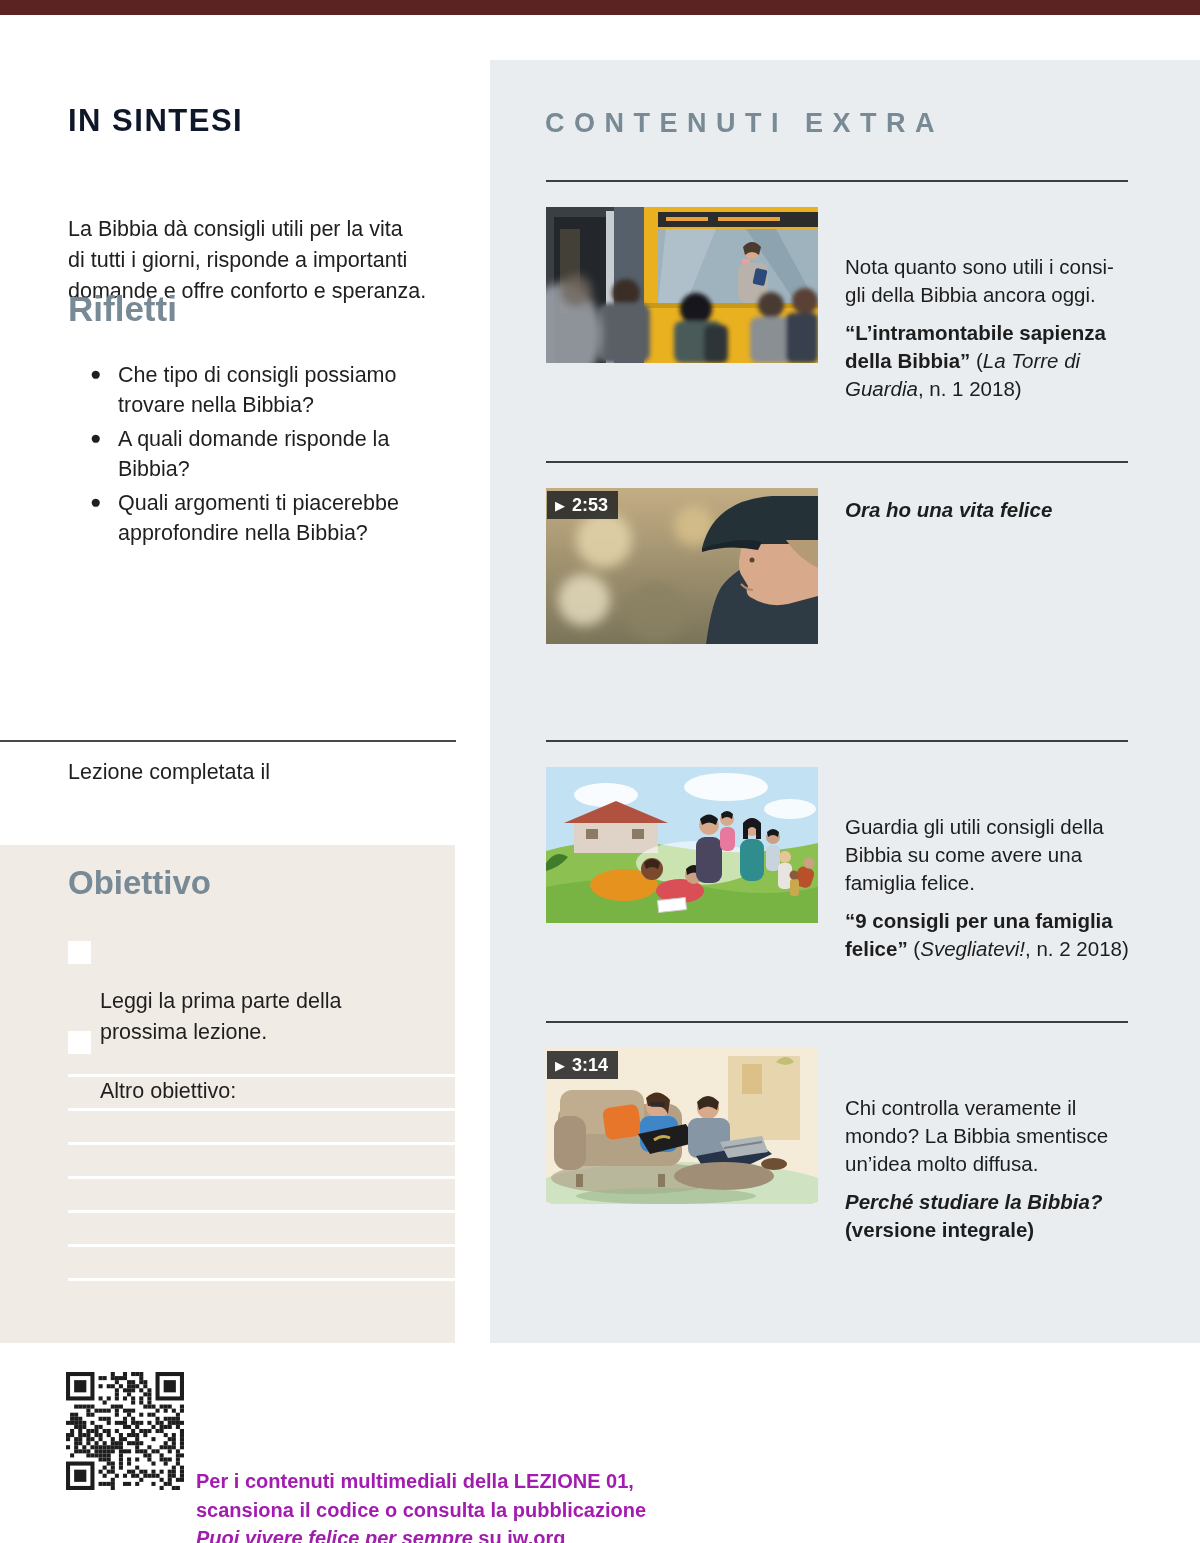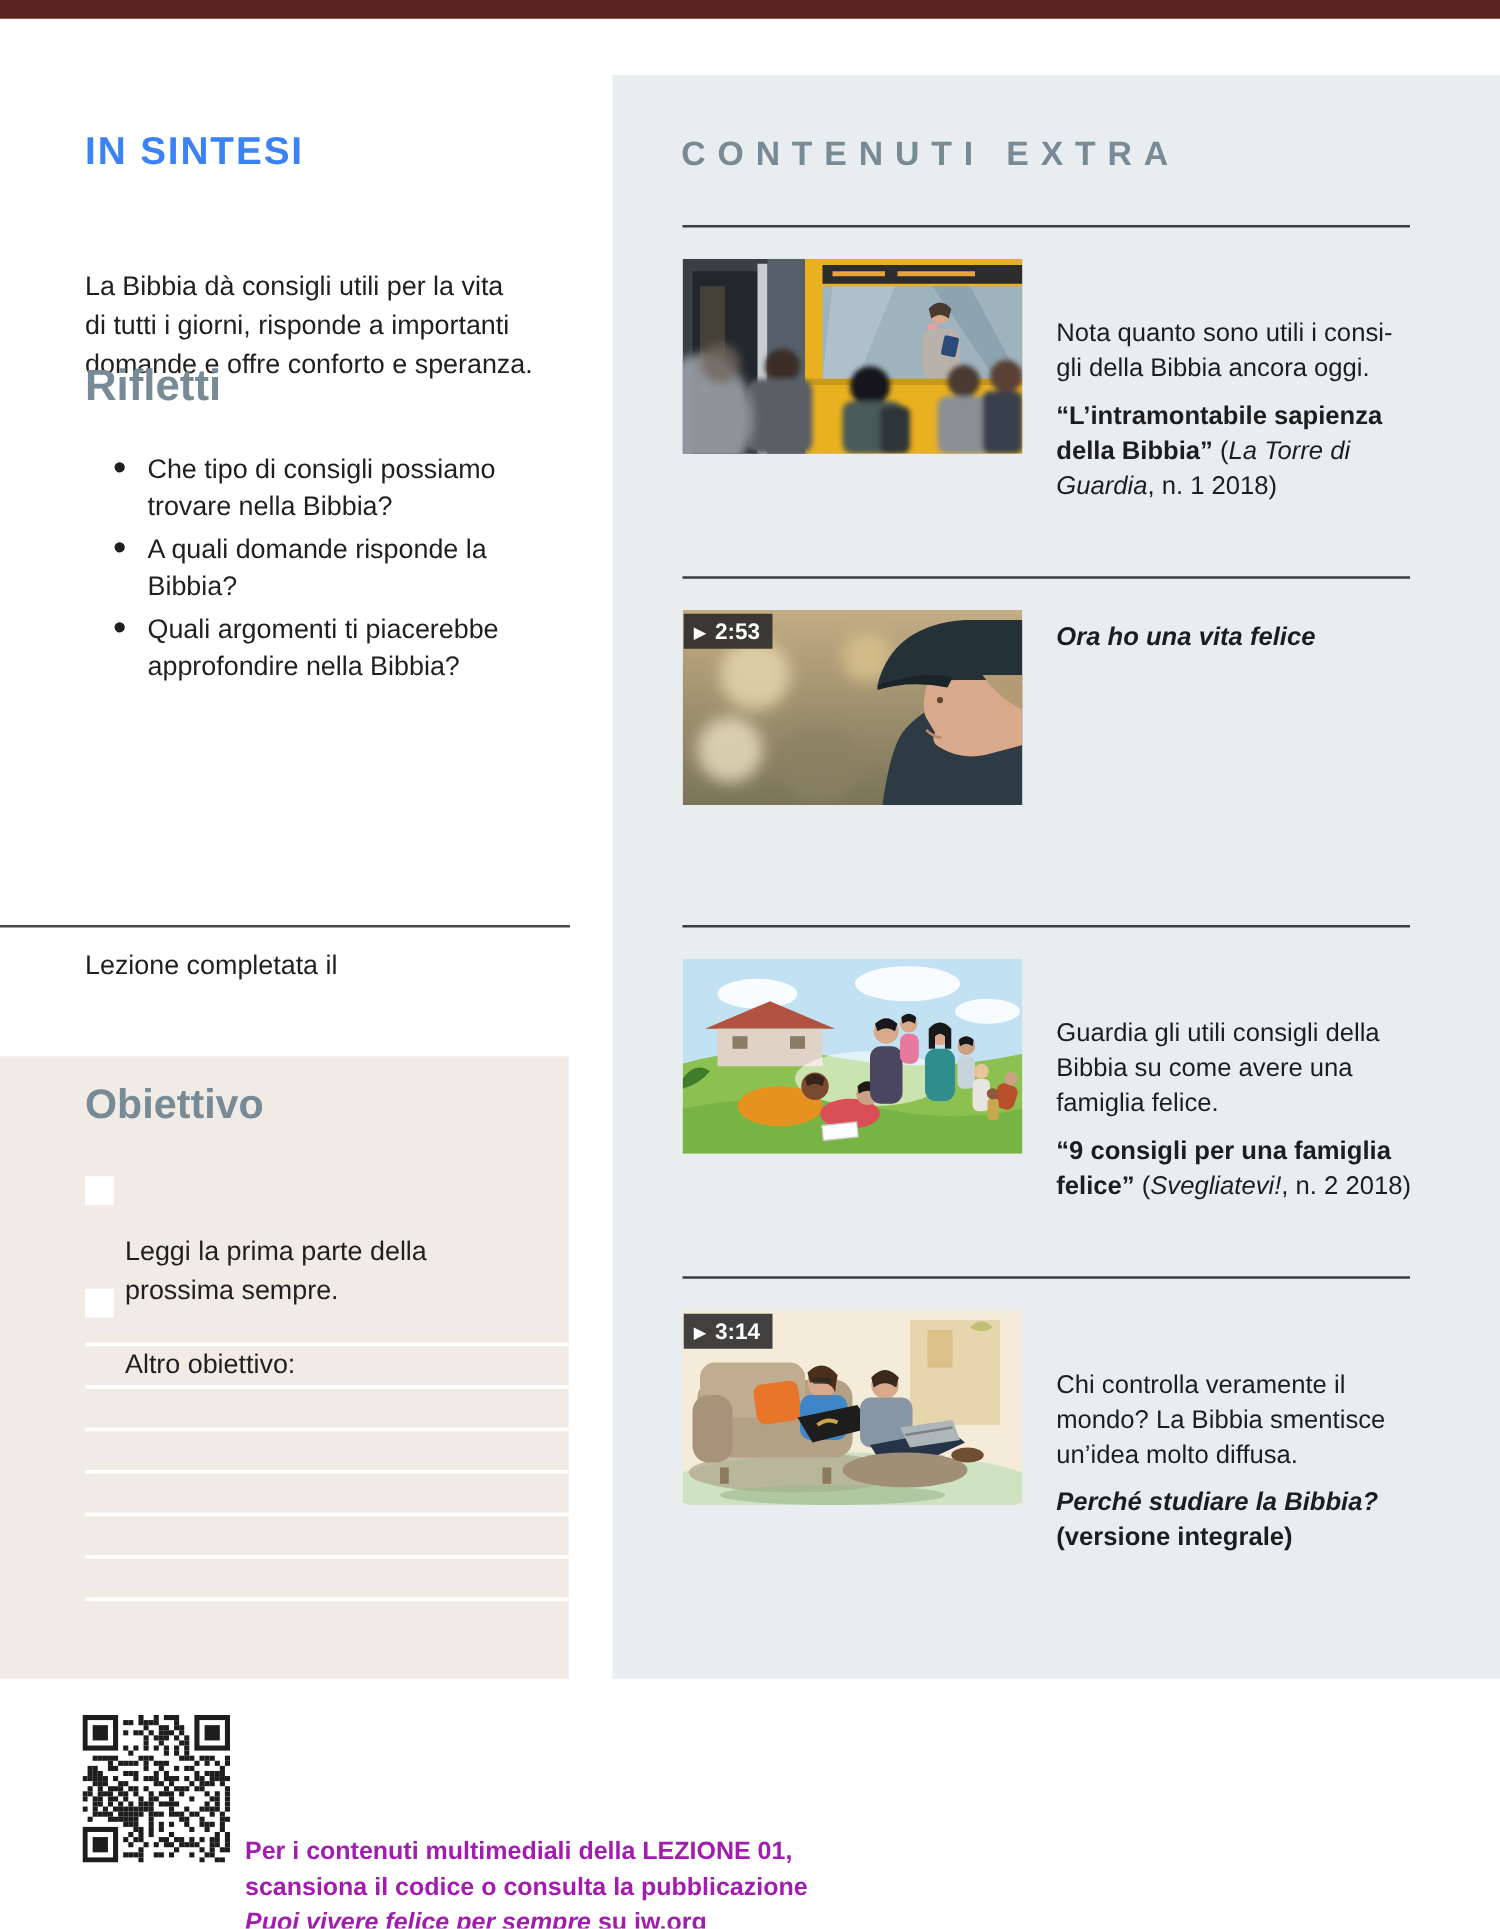--- a/index.html
+++ b/index.html
@@ -8,21 +8,21 @@
   .abs{position:absolute;}
   .ml{white-space:pre-line;margin-top:48px;}
 
   
   #topbar{left:0;top:0;width:1200px;height:15px;background:#5b2422;}
 
   
   #panel{left:490px;top:60px;width:710px;height:1283px;background:#e9edf0;}
 
   
-  #summary-title{left:68px;top:103px;font-size:31px;font-weight:bold;letter-spacing:1.5px;color:#3b82f6;}
+  #summary-title{left:68px;top:103px;font-size:31px;font-weight:bold;letter-spacing:1.5px;color:#0f172a;}
   #summary-text{left:68px;top:166px;width:404px;font-size:21.5px;line-height:31px;color:#202020;}
   #reflect-title{left:68px;top:289px;font-size:35px;font-weight:bold;color:#778a95;}
   #bullet-list{left:68px;top:360px;width:404px;font-size:21.5px;line-height:30px;}
   .bullet-item{position:relative;padding-left:50px;margin-bottom:4px;}
   .bullet-dot{position:absolute;left:22px;top:-1px;font-size:19px;}
   #divider-left{left:0;top:740px;width:456px;height:2px;background:#4a4a4a;}
   #completed-label{left:68px;top:760px;font-size:21.5px;}
 
   #goal-box{left:0;top:845px;width:455px;height:498px;background:#f1ebe6;}
   #goal-title{left:68px;top:864px;font-size:33px;font-weight:bold;color:#778a95;}
@@ -88,21 +88,21 @@
 
   <div class="abs" id="divider-left"></div>
   <div class="abs" id="completed-label">Lezione completata il</div>
 
   <div class="abs" id="goal-box"></div>
   <div class="abs" id="goal-title">Obiettivo</div>
 
   <div class="check-row" id="check-row-1">
     <span class="checkbox"></span>
     <span class="check-label ml">Leggi la prima parte della
-prossima sempre.</span>
+prossima lezione.</span>
   </div>
   <div class="check-row" id="check-row-2">
     <span class="checkbox"></span>
     <span class="check-label ml">Altro obiettivo:</span>
   </div>
   <div id="write-lines">
       <div class="wline" style="top: 1074px;"></div>
       <div class="wline" style="top: 1108px;"></div>
       <div class="wline" style="top: 1142px;"></div>
       <div class="wline" style="top: 1176px;"></div>

